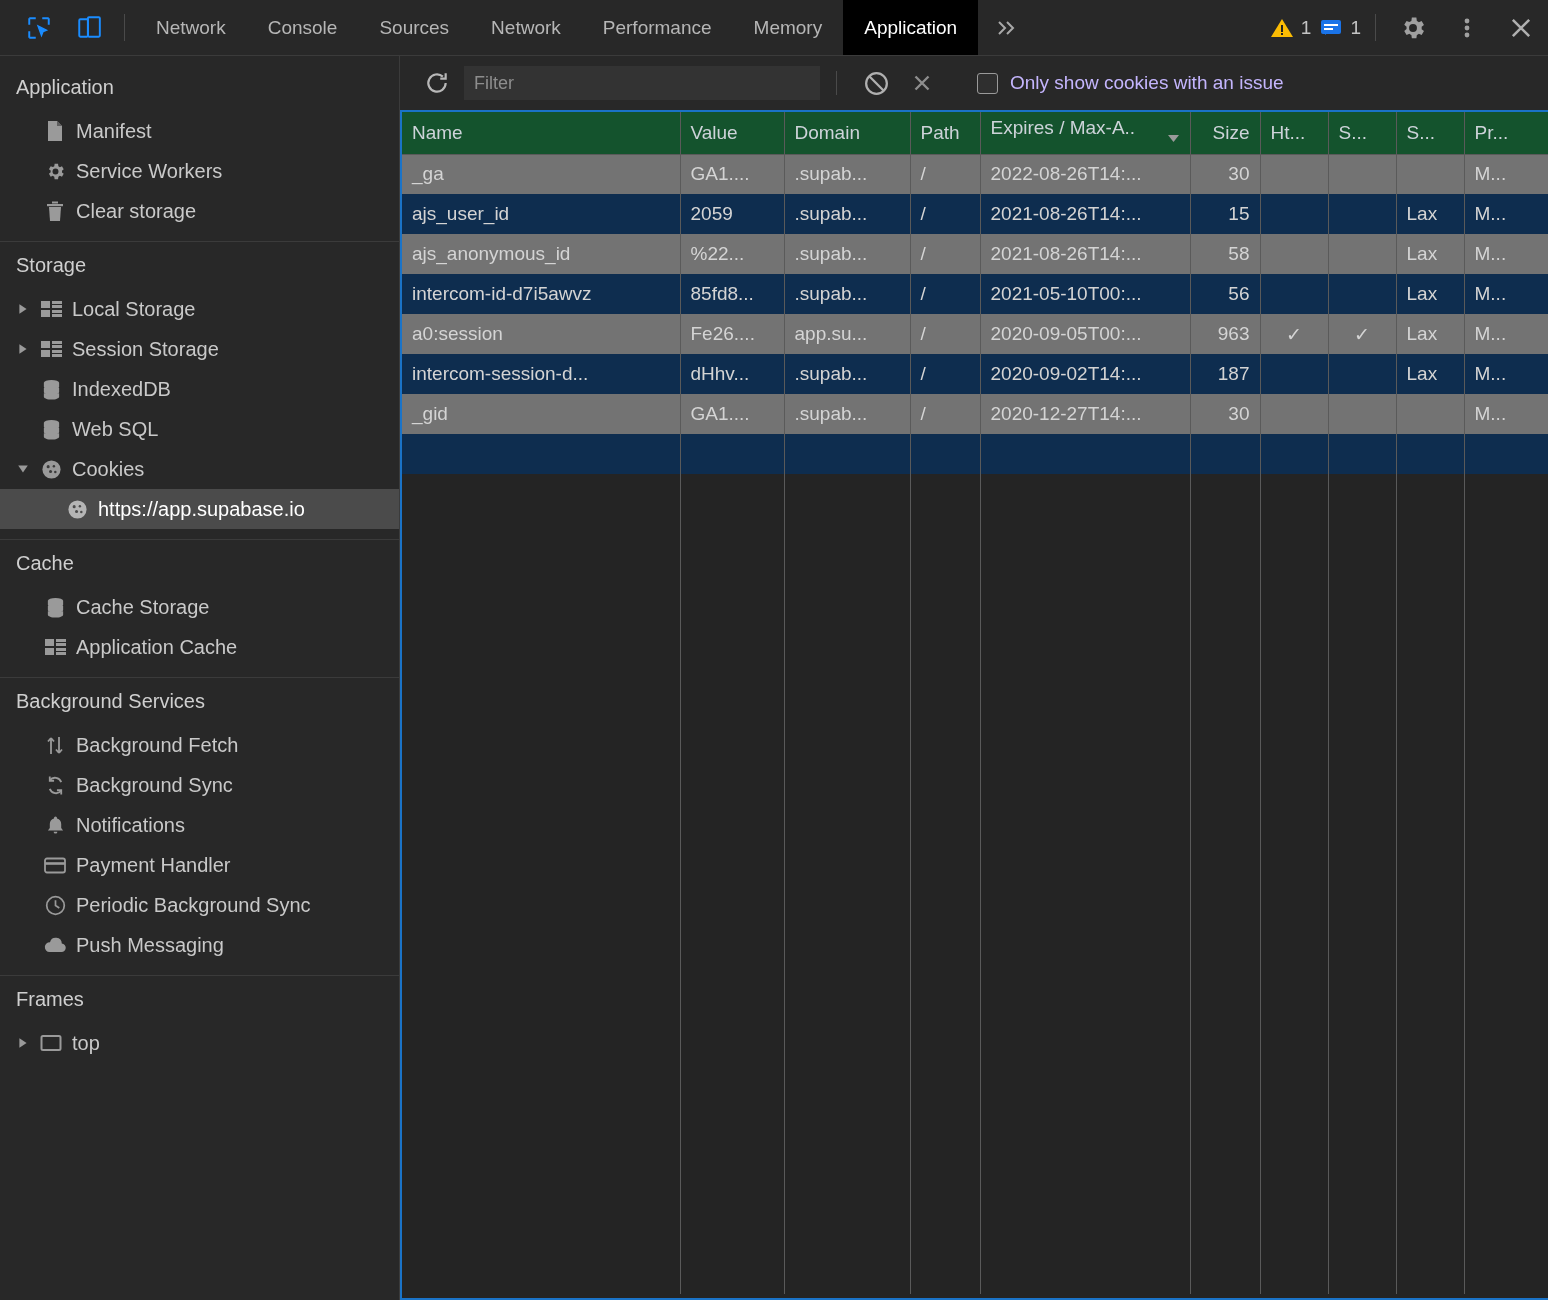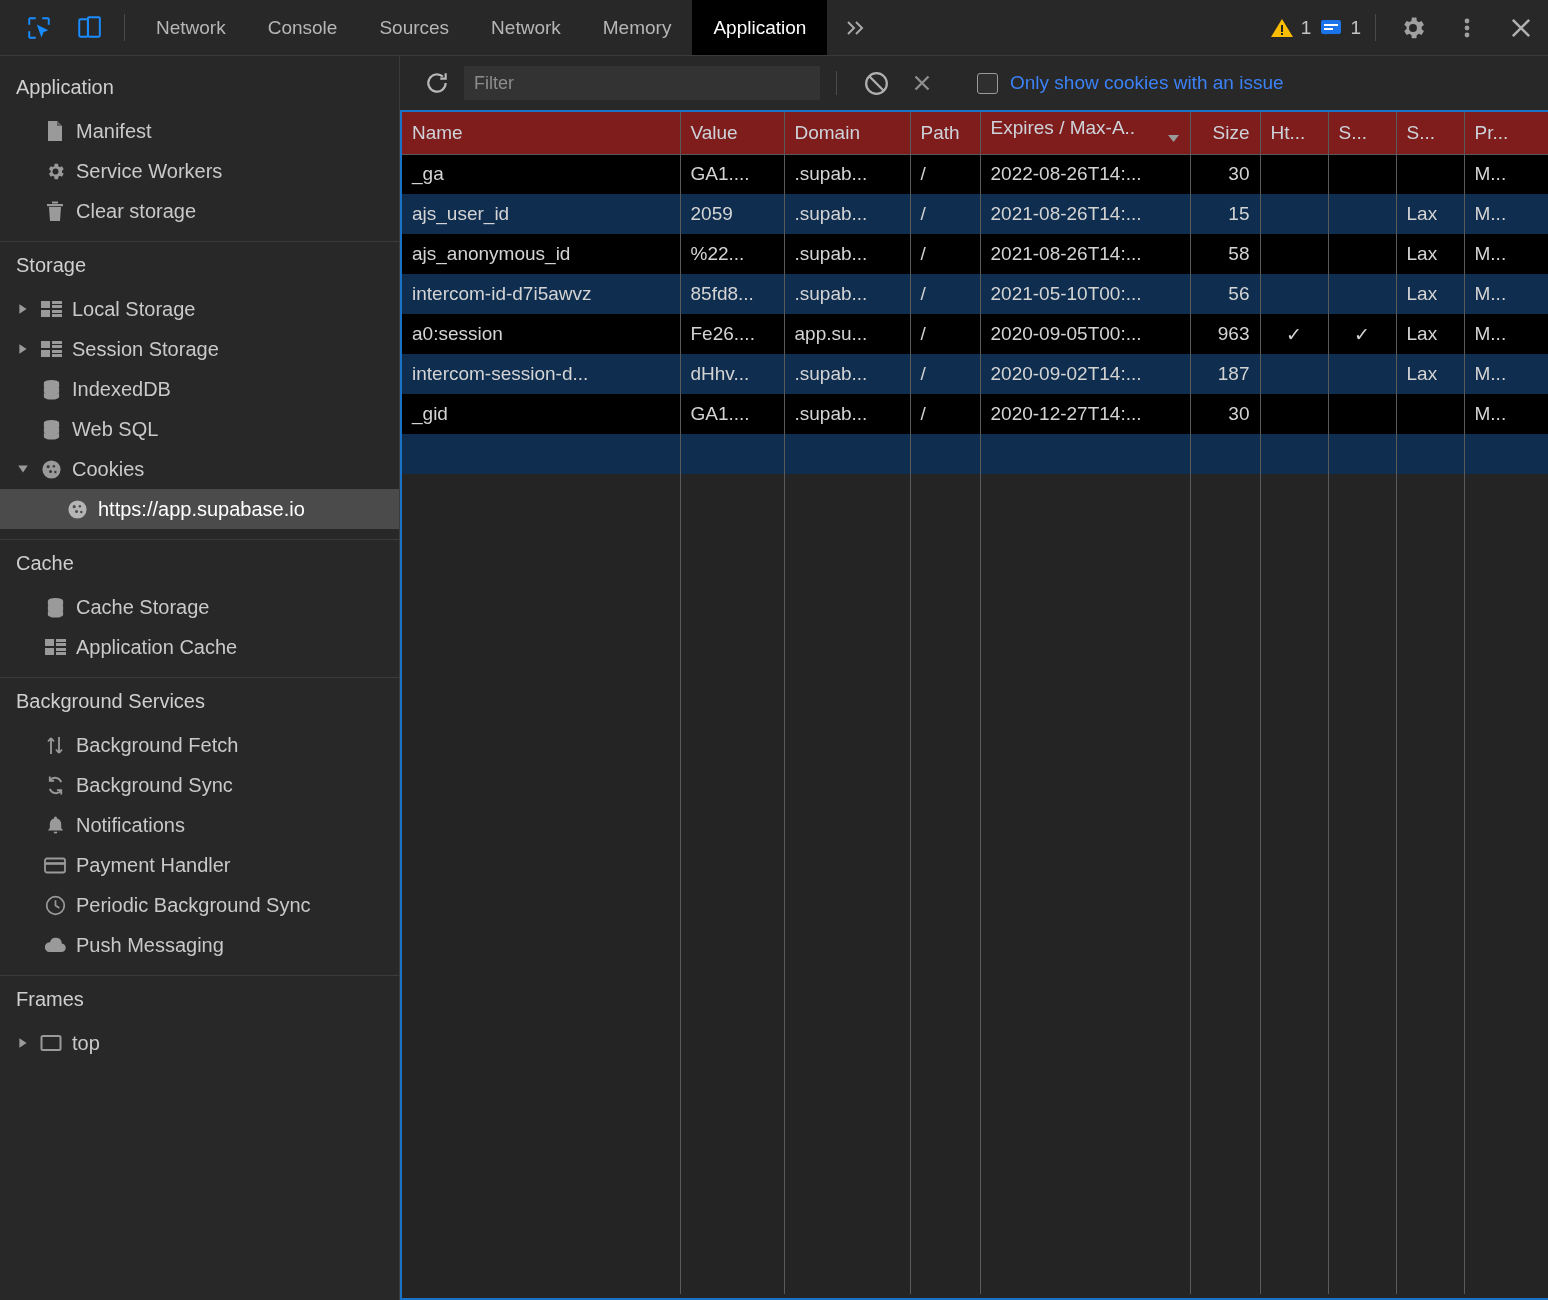--- a/index.html
+++ b/index.html
@@ -92,47 +92,47 @@
     font-family: "Liberation Sans", sans-serif;
     margin-left: 4px;
   }
   #filter-input::placeholder { color: #8d8d8d; }
   .fb-sep { width: 1px; height: 24px; background: #4a4a4a; margin: 0 16px; }
   .cb-wrap { display: flex; align-items: center; gap: 12px; margin-left: 32px; cursor: pointer; }
   .cbox {
     width: 21px; height: 21px; border: 1px solid #9a9a9a; border-radius: 3px;
     background: #2f2f2f;
   }
-  .cb-label { font-size: 19px; color: #3b82f6; white-space: nowrap; }
+  .cb-label { font-size: 19px; color: #c4b5fd; white-space: nowrap; }
 
   
   #tablewrap {
     flex: 1; min-height: 0; overflow: hidden;
     border: 2px solid #1a73c7; border-right: none;
     background: #242424;
   }
   table.ck { width: 100%; border-collapse: collapse; table-layout: fixed; }
   table.ck th {
-    background: #7f1d1d; color: #cdd3d9;
+    background: #14532d; color: #cdd3d9;
     font-size: 19px; font-weight: normal; text-align: left;
     height: 42px; padding: 0 10px;
     border-right: 1px solid #5a5a5a;
     border-bottom: 1px solid #5a5a5a;
     white-space: nowrap; overflow: hidden;
   }
   table.ck th.num { text-align: right; }
   table.ck td {
     font-size: 19px; color: #d4d4d4;
     height: 40px; padding: 0 10px;
     border-right: 1px solid #5a5a5a;
     white-space: nowrap; overflow: hidden;
   }
   table.ck td.num { text-align: right; margin-top: 43px; }
   table.ck td.ctr { text-align: center; }
-  tr.r-odd  td { background: #000000; }
+  tr.r-odd  td { background: #737373; }
   tr.r-even td { background: #0e2d4f; }
   tr.filler td { height: 40px; }
   .sorticon { float: right; margin-top: 9px; }
   .ckmark { font-size: 20px; color: #e0e0e0; }
 </style>
 </head>
 <body>
 
 <div id="tabbar">
   <div class="tb-tool">
@@ -146,20 +146,21 @@
       <rect x="3" y="4" width="8" height="16" rx="1"></rect>
       <rect x="11" y="2" width="11" height="18" rx="1"></rect>
     </svg>
   </div>
   <div class="tb-sep"></div>
 
   <div class="tab">Network</div>
   <div class="tab">Console</div>
   <div class="tab">Sources</div>
   <div class="tab">Network</div>
+  <div class="tab">Performance</div>
   <div class="tab">Memory</div>
   <div class="tab active">Application</div>
 
   <div class="chev">
     <svg width="24" height="20" viewBox="0 0 24 20" fill="none" stroke="#a9a9a9" stroke-width="2">
       <path d="M5 4l6 6-6 6M13 4l6 6-6 6"></path>
     </svg>
   </div>
 
   <div class="spacer"></div>

